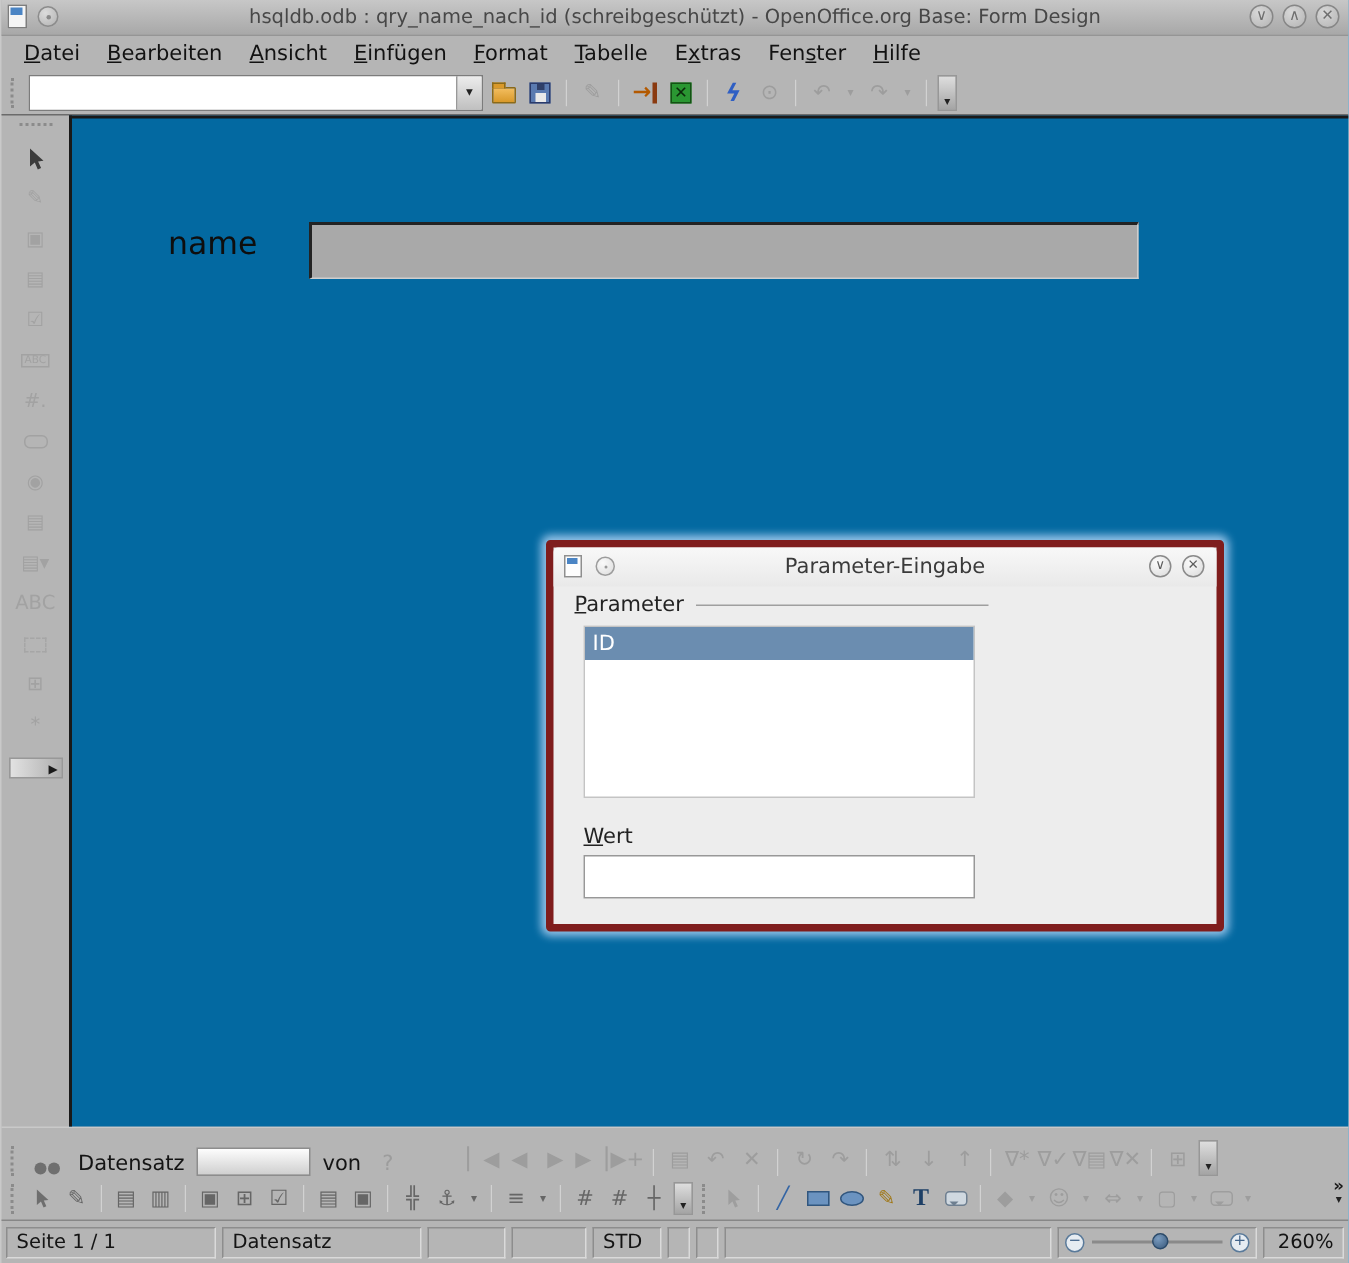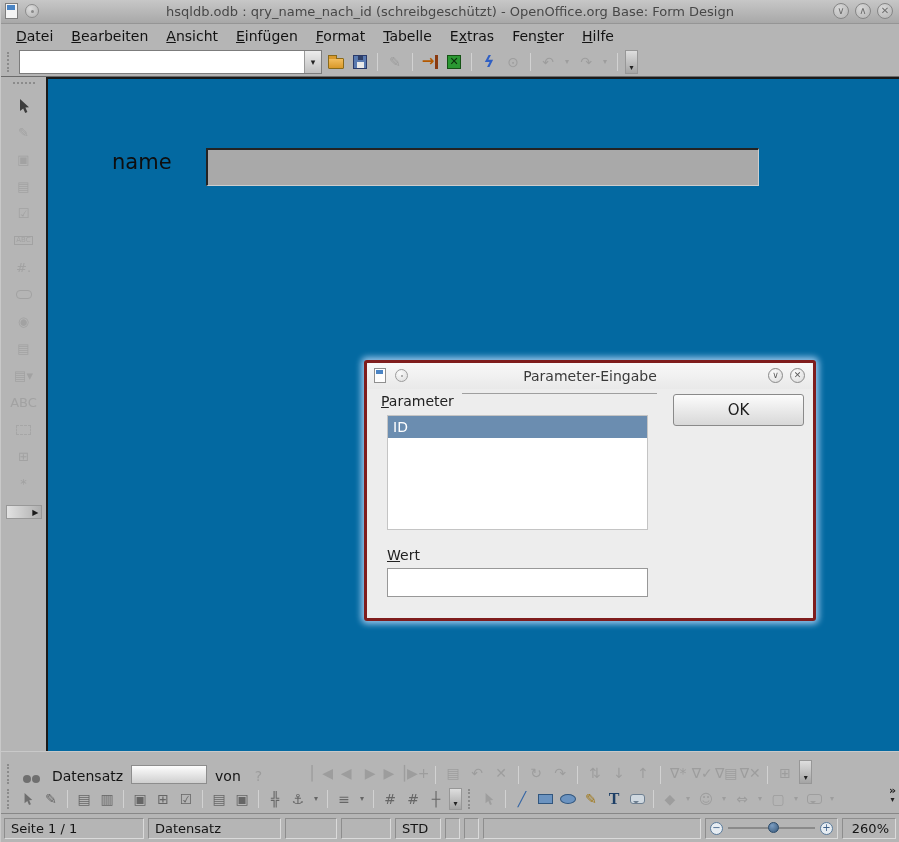--- a/index.html
+++ b/index.html
@@ -69,37 +69,37 @@
                display:flex; align-items:center; justify-content:flex-end; font-size:8px; color:#1a1a1a; padding-right:2px;}
 
   .canvas { flex:1; background:#0369a1; border-top:2px solid #191919; border-left:2px solid #191919; position:relative;}
   .name-label { position:absolute; left:64px; top:71px; font-size:21px; color:#0e0e0e;}
   .form-field { position:absolute; left:158px; top:69px; width:553px; height:38px; background:#a9a9a9;
                 border-top:2px solid #232323; border-left:2px solid #232323;
                 border-bottom:1px solid #cecece; border-right:1px solid #cecece;}
 
   
   .dialog { position:absolute; left:363px; top:360px; width:452px; height:261px; background:#ededed;
-            border:3px solid #7f1d1d; border-radius:3px; z-index:20;
+            border:5px solid #7f1d1d; border-radius:3px; z-index:20;
             box-shadow:0 0 6px 3px rgba(158,200,236,0.95);}
   .dlg-titlebar { height:26px; position:relative; display:flex; align-items:center;
                   background:linear-gradient(#f8f8f8,#e9e9e9); border-radius:3px 3px 0 0;}
   .dlg-left { position:absolute; left:7px; top:5px; display:flex; gap:9px; align-items:center;}
   .dlg-doc { width:12px; height:15px; background:#fdfdfd; border:1px solid #8f8f8f; position:relative;}
   .dlg-doc::before { content:""; position:absolute; top:1px; left:1px; width:7px; height:4px; background:#4a84c4;}
   .dlg-round { width:13px; height:13px; border-radius:50%; border:1px solid #9c9c9c;
                background:radial-gradient(circle at 35% 30%,#fafafa,#dcdcdc); position:relative;}
   .dlg-round::after { content:""; position:absolute; left:5px; top:5px; width:2px; height:2px; border-radius:50%; background:#9a9a9a;}
   .dlg-title { flex:1; text-align:center; font-size:14px; color:#3a3a3a;}
   .dlg-controls { position:absolute; right:8px; top:5px; display:flex; gap:7px;}
   .dlg-cbtn { width:15px; height:15px; border-radius:50%; border:1px solid #8a8a8a; color:#5c5c5c;
               background:radial-gradient(circle at 35% 30%,#fbfbfb,#dadada);
               font-size:9px; display:flex; align-items:center; justify-content:center; line-height:1;}
   .dlg-label { font-size:14px; color:#222; }
-  .param-row { position:absolute; left:14px; top:30px; width:276px; display:flex; align-items:flex-start; gap:8px;}
+  .param-row { position:absolute; left:14px; top:30px; width:276px; display:flex; align-items:center; gap:8px;}
   .param-line { flex:1; height:1px; background:#9f9f9f; }
   .listbox { position:absolute; left:20px; top:52px; width:261px; height:115px; background:#fff; border:1px solid #c4c4c4;}
   .list-sel { height:22px; background:#6b8db0; color:#fff; font-size:14px; display:flex; align-items:center; padding-left:5px;}
   .wert-row { position:absolute; left:20px; top:182px; }
   .dlg-input { position:absolute; left:20px; top:205px; width:261px; height:29px; border:1px solid #989898;
                background:#fff; font-size:14px; padding:0 5px; font-family:inherit; outline:none;}
   .dlg-btn { position:absolute; left:306px; width:131px; background:linear-gradient(#fcfcfc,#d8d8d8);
              border:1px solid #8a8a8a; border-radius:3px; font-size:15px; color:#1c1c1c;
              display:flex; align-items:center; justify-content:center;}
   .btn-ok { top:31px; height:32px; }
@@ -268,21 +268,20 @@
 
     <div class="listbox">
       <div class="list-sel">ID</div>
     </div>
 
     <div class="wert-row">
       <span class="dlg-label"><span class="accel">W</span><span>ert</span></span>
     </div>
     <input class="dlg-input" value="" style="">
 
-    <div class="dlg-btn btn-ok">OK</div>
   </div>
 
   <div class="record-bar">
     <span class="grip"></span>
     <span class="binoc"></span>
     <span class="rec-label">Datensatz</span>
     <input class="rec-input" value="" style="">
     <span class="rec-label">von</span>
     <span class="qmark">?</span>
     <span class="navgap"></span>

